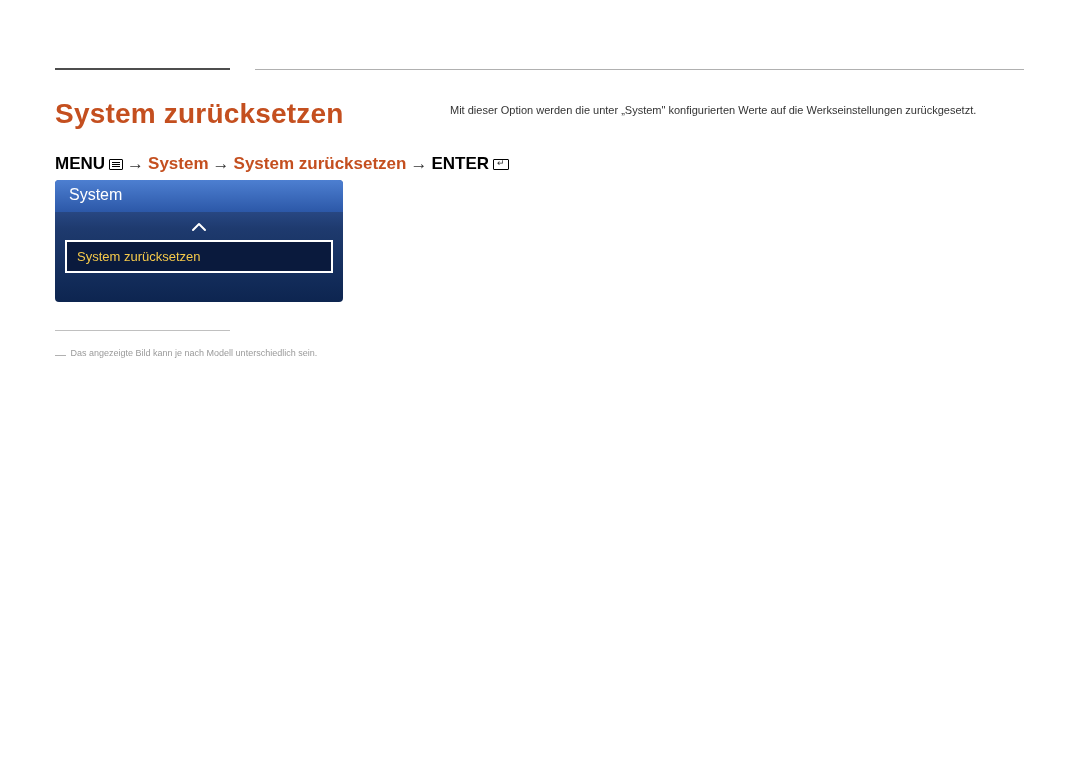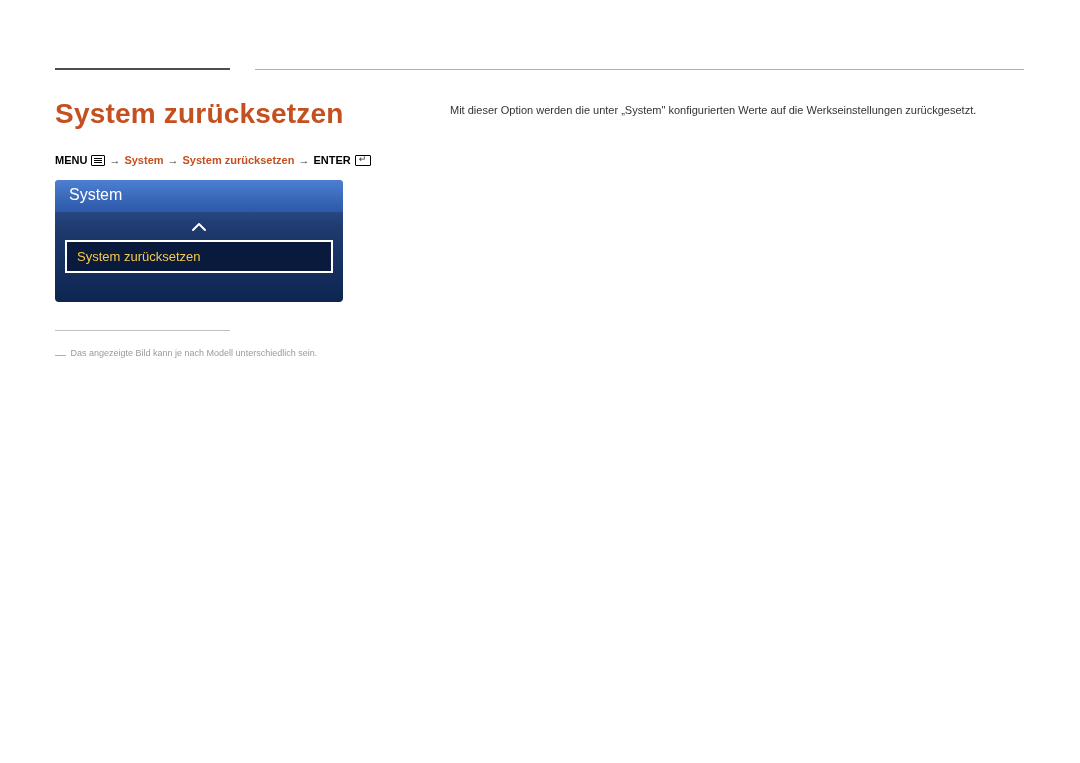--- a/index.html
+++ b/index.html
@@ -36,21 +36,21 @@
       left: 55px;
       font-size: 28px;
       font-weight: 600;
       color: #c44f1f;
       letter-spacing: 0.2px;
     }
     .breadcrumb {
       position: absolute;
       top: 154px;
       left: 55px;
-      font-size: 11px;
+      font-size: 17px;
       color: #333;
       display: flex;
       align-items: center;
       gap: 4px;
     }
     .breadcrumb .bold {
       font-weight: bold;
       color: #000;
     }
     .breadcrumb .arrow {

